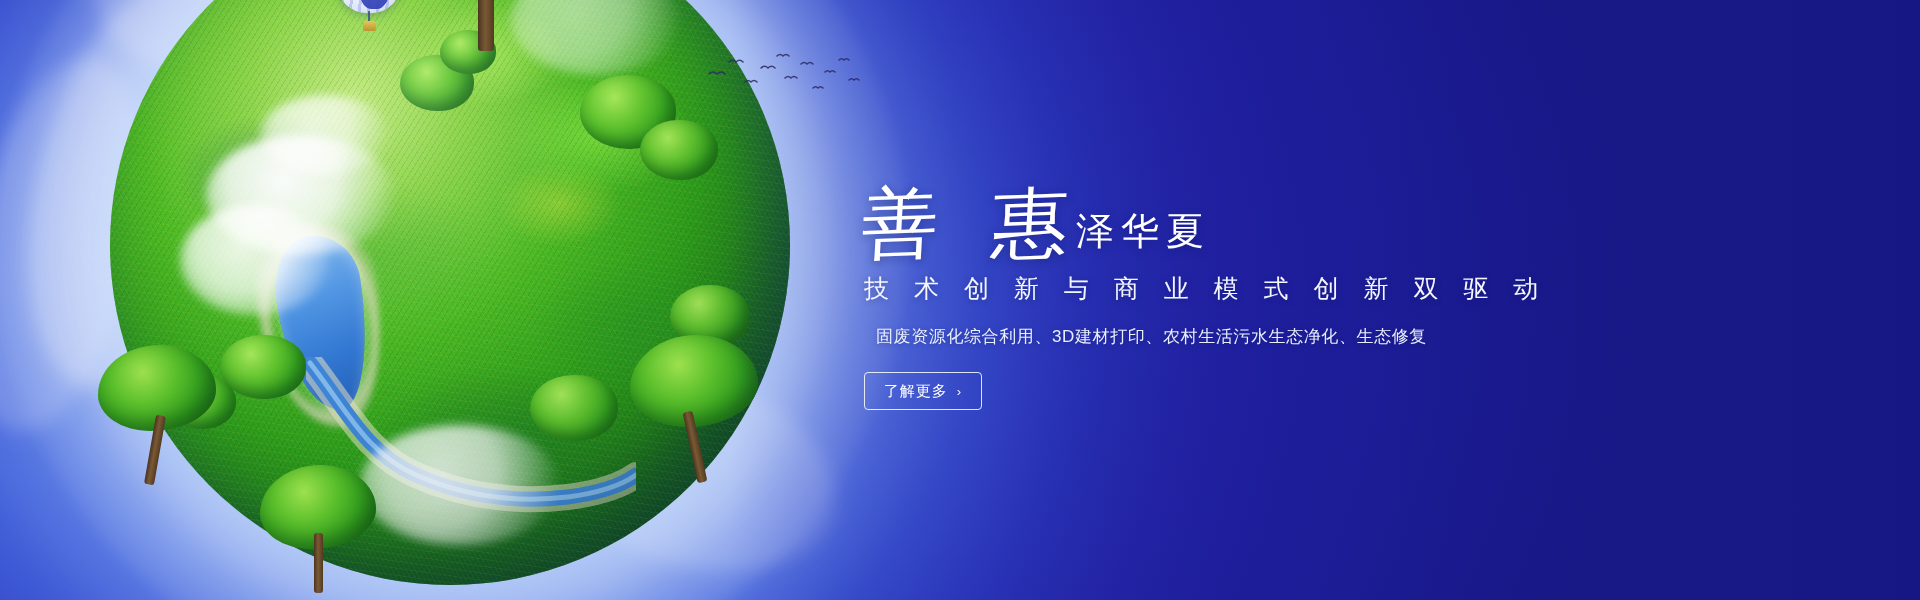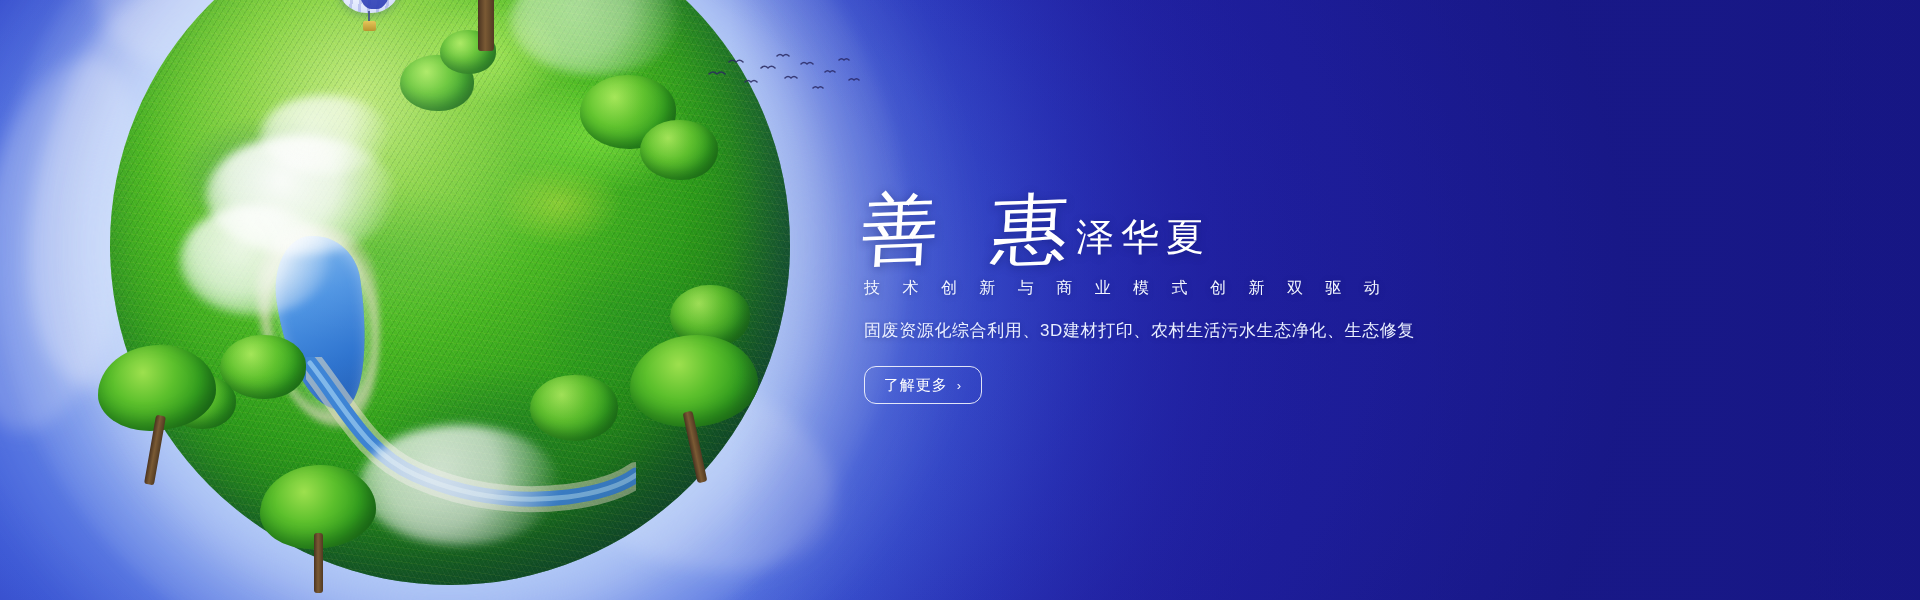--- a/index.html
+++ b/index.html
@@ -203,34 +203,34 @@
     padding-right:8px;
   }
   .hl-small{
     font-family:"Liberation Serif","DejaVu Serif",serif;
     font-size:38px;line-height:1;font-weight:400;
     letter-spacing:7px;
     padding-bottom:6px;
     text-shadow:0 2px 8px rgba(10,20,90,.4);
   }
   .subtitle{
-    font-size:16px;letter-spacing:9px;font-weight:400;
+    font-size:25px;letter-spacing:9px;font-weight:400;
     color:#f3f6ff;margin:0 0 20px 2px;white-space:nowrap;
     text-shadow:0 1px 6px rgba(10,20,90,.35);
   }
   .desc{
     font-size:17px;letter-spacing:.6px;color:#e9eeff;
-    margin:0 0 24px 2px;white-space:nowrap;
+    margin:0 0 24px 14px;white-space:nowrap;
     text-shadow:0 1px 5px rgba(10,20,90,.35);
   }
   .cta{
     display:inline-flex;align-items:center;justify-content:center;gap:9px;
     width:118px;height:38px;
     border:1px solid rgba(255,255,255,.85);
-    border-radius:12px;
+    border-radius:4px;
     background:transparent;
     color:#fff;font-size:15px;letter-spacing:1px;
     margin-left:2px;cursor:pointer;
     font-family:inherit;
   }
   .cta .chev{font-size:13px;opacity:.95;line-height:1;}
 </style>
 </head>
 <body>
 

